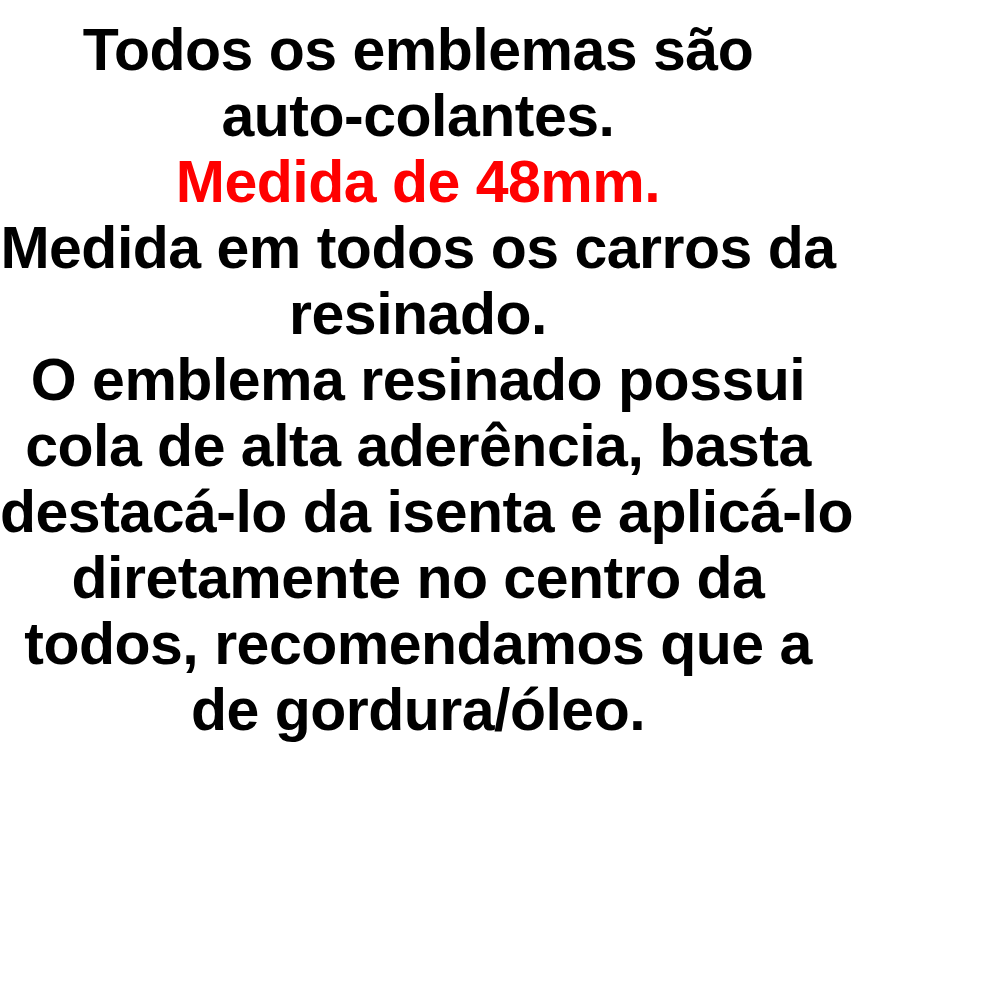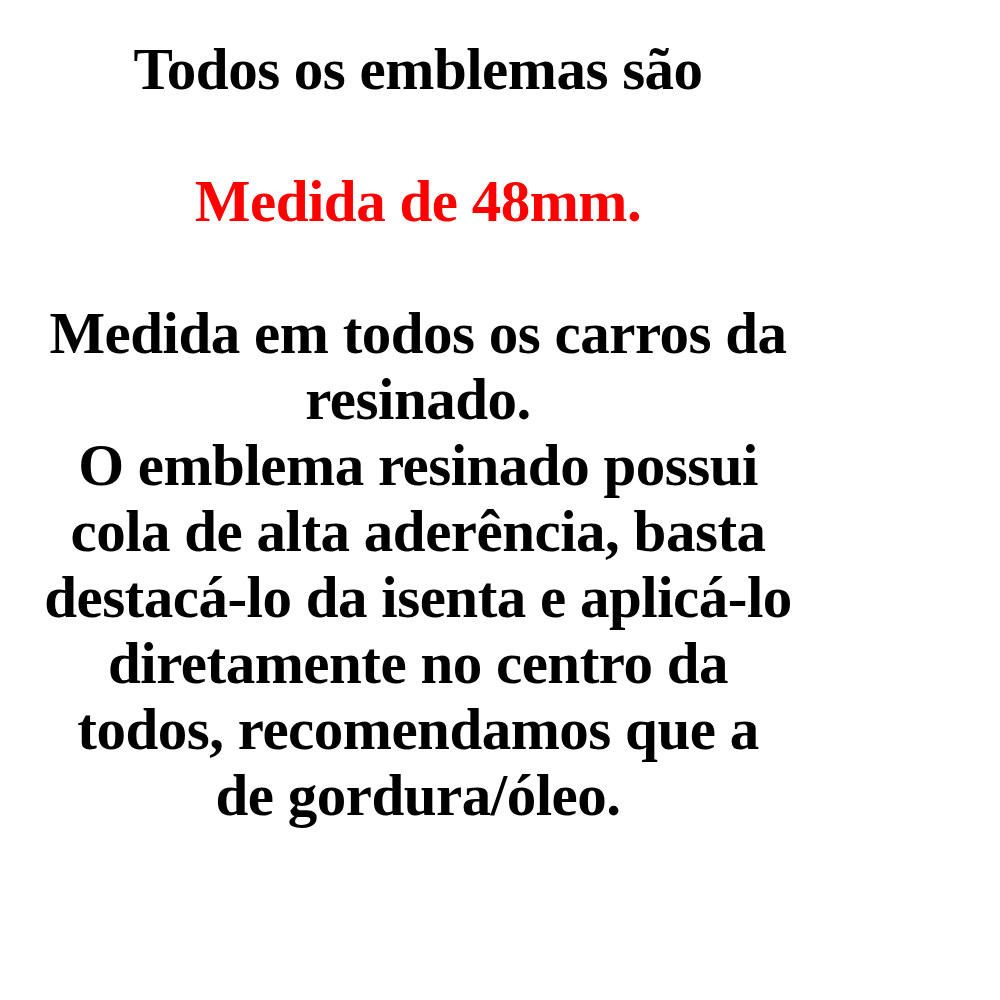--- a/index.html
+++ b/index.html
@@ -10,29 +10,27 @@
     width: 1000px;
     height: 1000px;
     background: #ffffff;
     font-family: "Liberation Sans", sans-serif;
     overflow: hidden;
   }
   .page {
     width: 836px;
     height: 1000px;
     box-sizing: border-box;
-    padding-top: 36px;
+    padding-top: 17px;
     background: #ffffff;
-    font-family: Liberation Serif, serif;
   }
   .text-section {
     margin: 0;
   }
   .text-section + .text-section {
-    margin-top: 66px; 
   }
   .text-line {
     font-size: 59px;
     font-weight: bold;
     line-height: 66px;
     text-align: center;
     white-space: nowrap;
     letter-spacing: -0.5px;
     color: var(--text-color, #000000);
   }
@@ -40,20 +38,21 @@
     color: var(--accent-color, #ff0000);
   }
 </style>
 </head>
 <body style="background: rgb(255, 255, 255);">
 
 <div class="page">
 
   <div class="text-section">
     <div class="text-line">Todos os emblemas são</div>
+    <div class="text-line">auto-colantes.</div>
   </div>
 
   <div class="text-section">
     <div class="text-line accent">Medida de 48mm.</div>
   </div>
 
   <div class="text-section">
     <div class="text-line">Medida em todos os carros da</div>
     <div class="text-line">resinado.</div>
     <div class="text-line">O emblema resinado possui</div>

